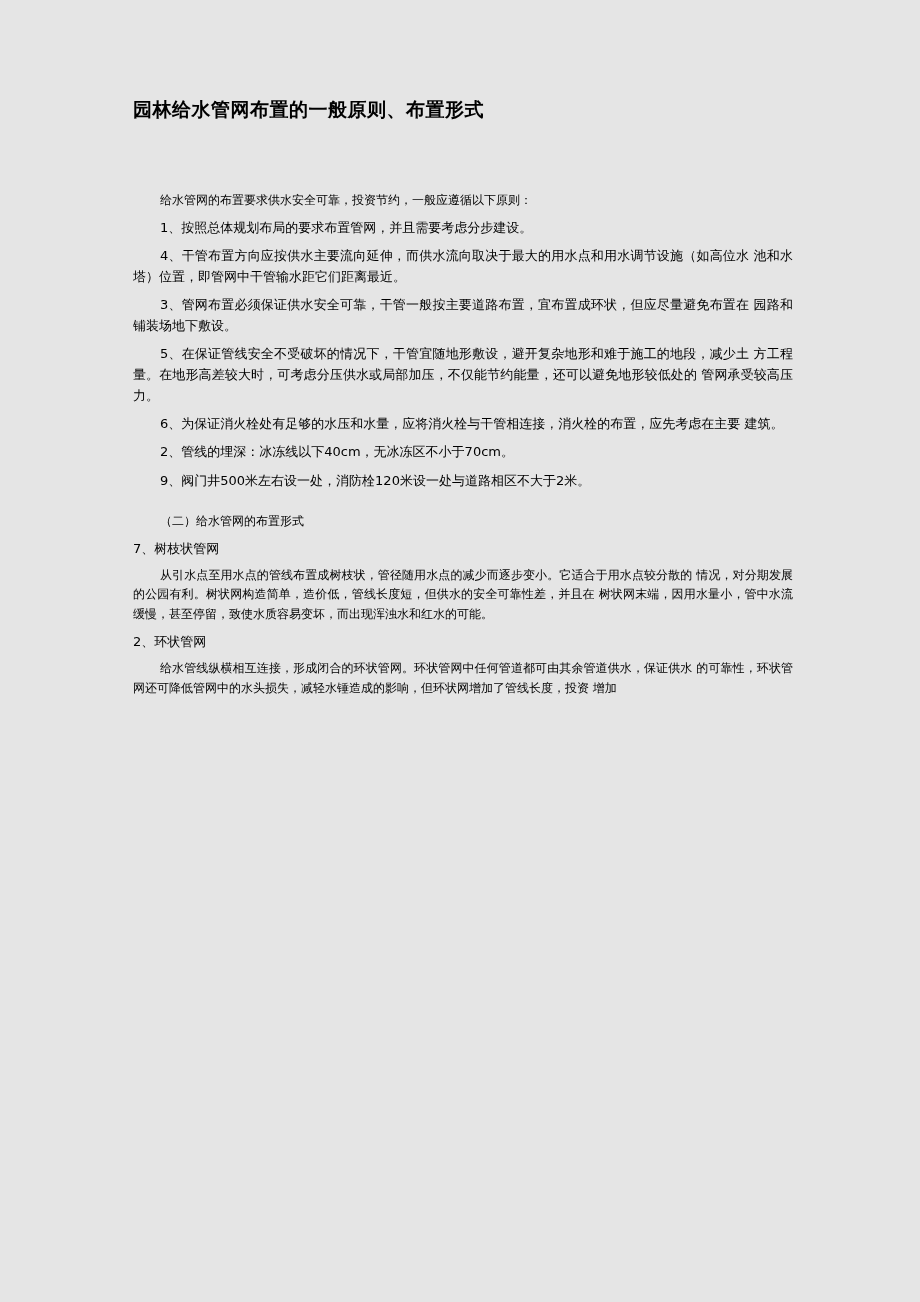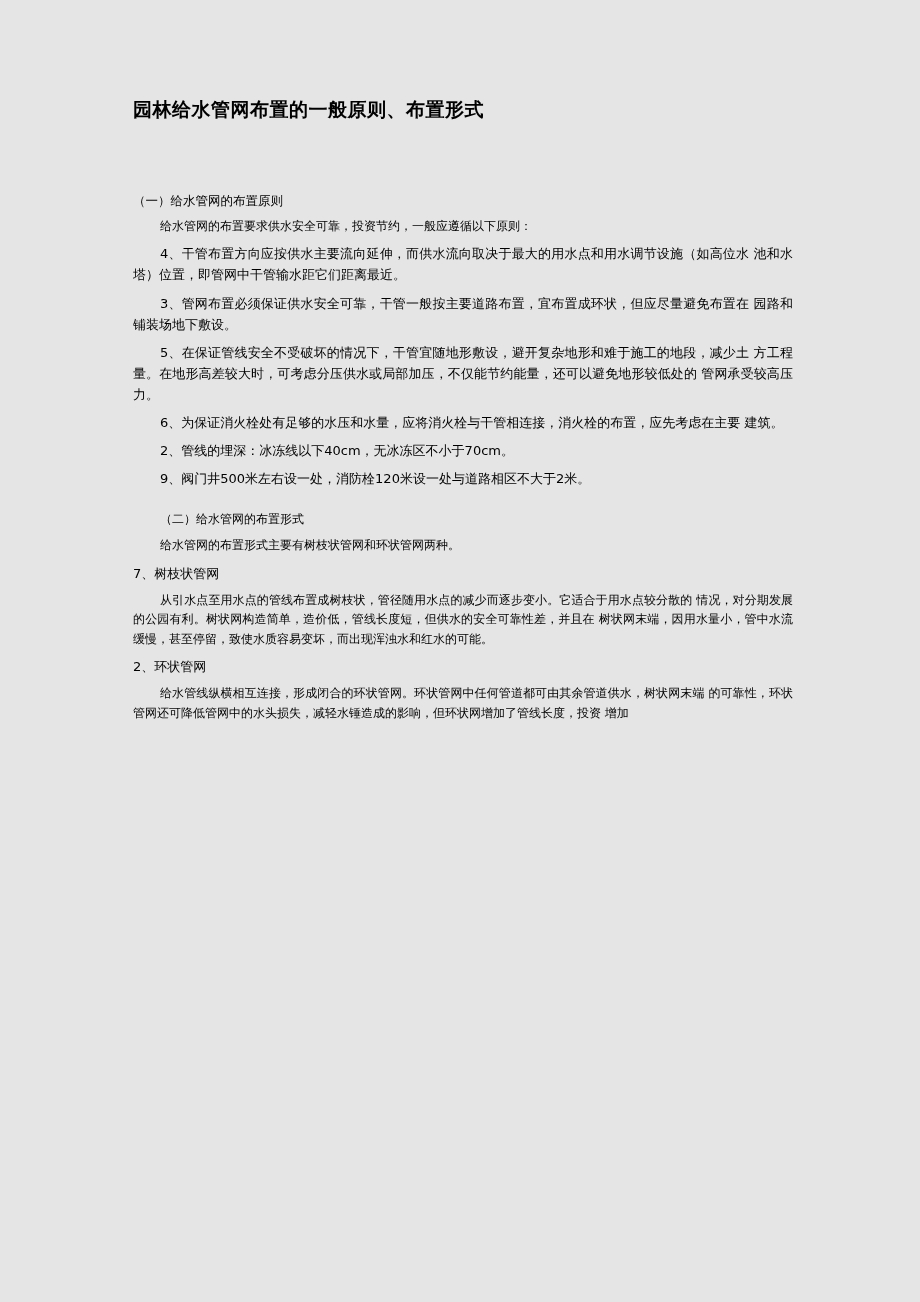--- a/index.html
+++ b/index.html
@@ -86,36 +86,35 @@
 </head>
 <body>
 
 <div class="page">
   <div class="content">
 
     <h1 class="doc-title">园林给水管网布置的一般原则、布置形式</h1>
 
     <div class="spacer-after-title"></div>
 
-    <div class="sec-head">（一）给水管网的布置原则</div>
 
     <p class="ind1">给水管网的布置要求供水安全可靠，投资节约，一般应遵循以下原则：</p>
 
+    <p class="num-item wrap">1、按照总体规划布局的要求布置管网，并且需要考虑分步建设。</p>
     <p class="num-item wrap">4、干管布置方向应按供水主要流向延伸，而供水流向取决于最大的用水点和用水调节设施（如高位水 池和水塔）位置，即管网中干管输水距它们距离最近。</p>
     <p class="num-item wrap">3、管网布置必须保证供水安全可靠，干管一般按主要道路布置，宜布置成环状，但应尽量避免布置在 园路和铺装场地下敷设。</p>
     <p class="num-item wrap">5、在保证管线安全不受破坏的情况下，干管宜随地形敷设，避开复杂地形和难于施工的地段，减少土 方工程量。在地形高差较大时，可考虑分压供水或局部加压，不仅能节约能量，还可以避免地形较低处的 管网承受较高压力。</p>
     <p class="num-item wrap">6、为保证消火栓处有足够的水压和水量，应将消火栓与干管相连接，消火栓的布置，应先考虑在主要 建筑。</p>
     <p class="num-item wrap">2、管线的埋深：冰冻线以下40cm，无冰冻区不小于70cm。</p>
     <p class="num-item wrap">9、阀门井500米左右设一处，消防栓120米设一处与道路相区不大于2米。</p>
 
     <div class="gap"></div>
 
     <p class="ind2">（二）给水管网的布置形式</p>
-    <p class="ind2">给水管网的布置形式主要有树枝状管网和环状管网两种。</p>
 
     <p class="sub-title">7、树枝状管网</p>
     <p class="body-ind">从引水点至用水点的管线布置成树枝状，管径随用水点的减少而逐步变小。它适合于用水点较分散的 情况，对分期发展的公园有利。树状网构造简单，造价低，管线长度短，但供水的安全可靠性差，并且在 树状网末端，因用水量小，管中水流缓慢，甚至停留，致使水质容易变坏，而出现浑浊水和红水的可能。</p>
 
     <p class="sub-title">2、环状管网</p>
-    <p class="body-ind">给水管线纵横相互连接，形成闭合的环状管网。环状管网中任何管道都可由其余管道供水，树状网末端 的可靠性，环状管网还可降低管网中的水头损失，减轻水锤造成的影响，但环状网增加了管线长度，投资 增加</p>
+    <p class="body-ind">给水管线纵横相互连接，形成闭合的环状管网。环状管网中任何管道都可由其余管道供水，保证供水 的可靠性，环状管网还可降低管网中的水头损失，减轻水锤造成的影响，但环状网增加了管线长度，投资 增加</p>
 
   </div>
 </div>
 
 </body></html>

